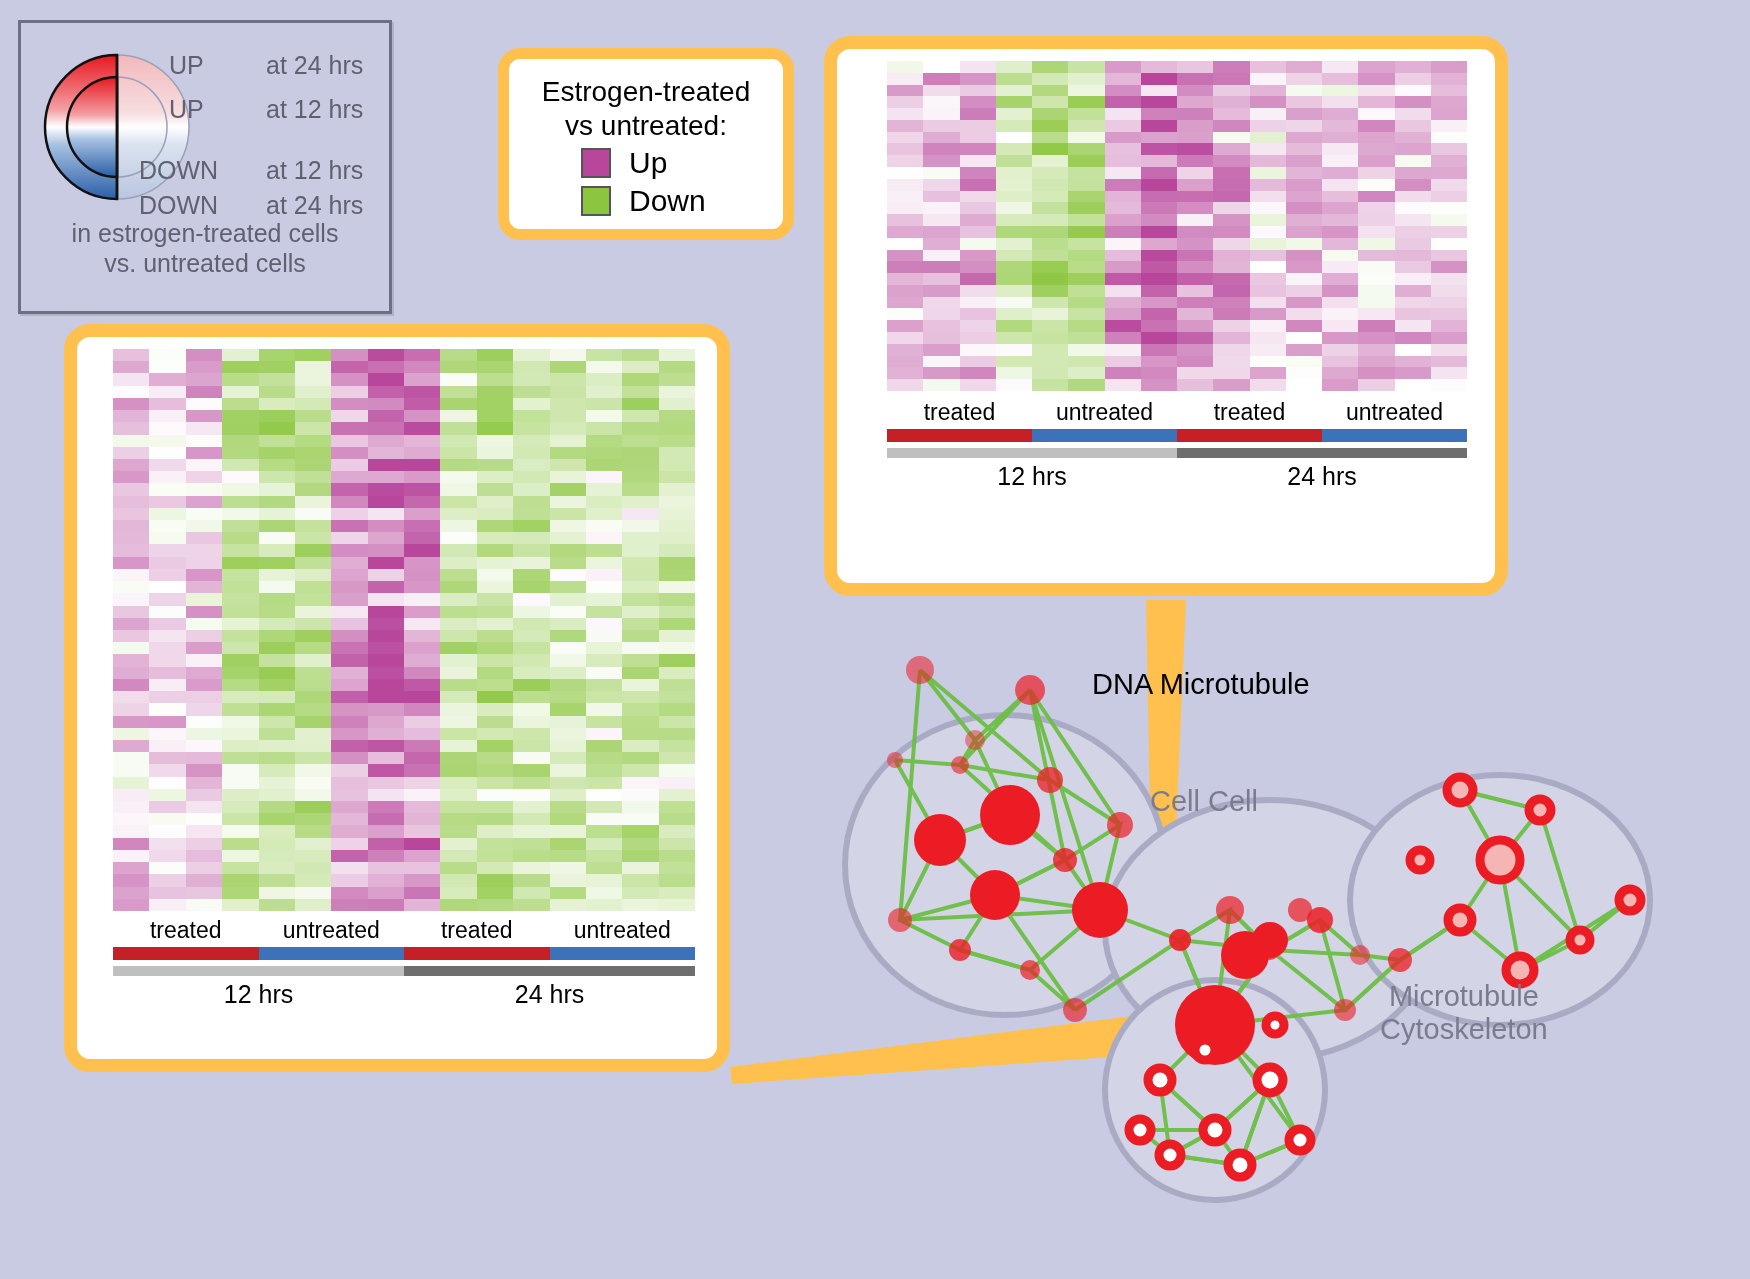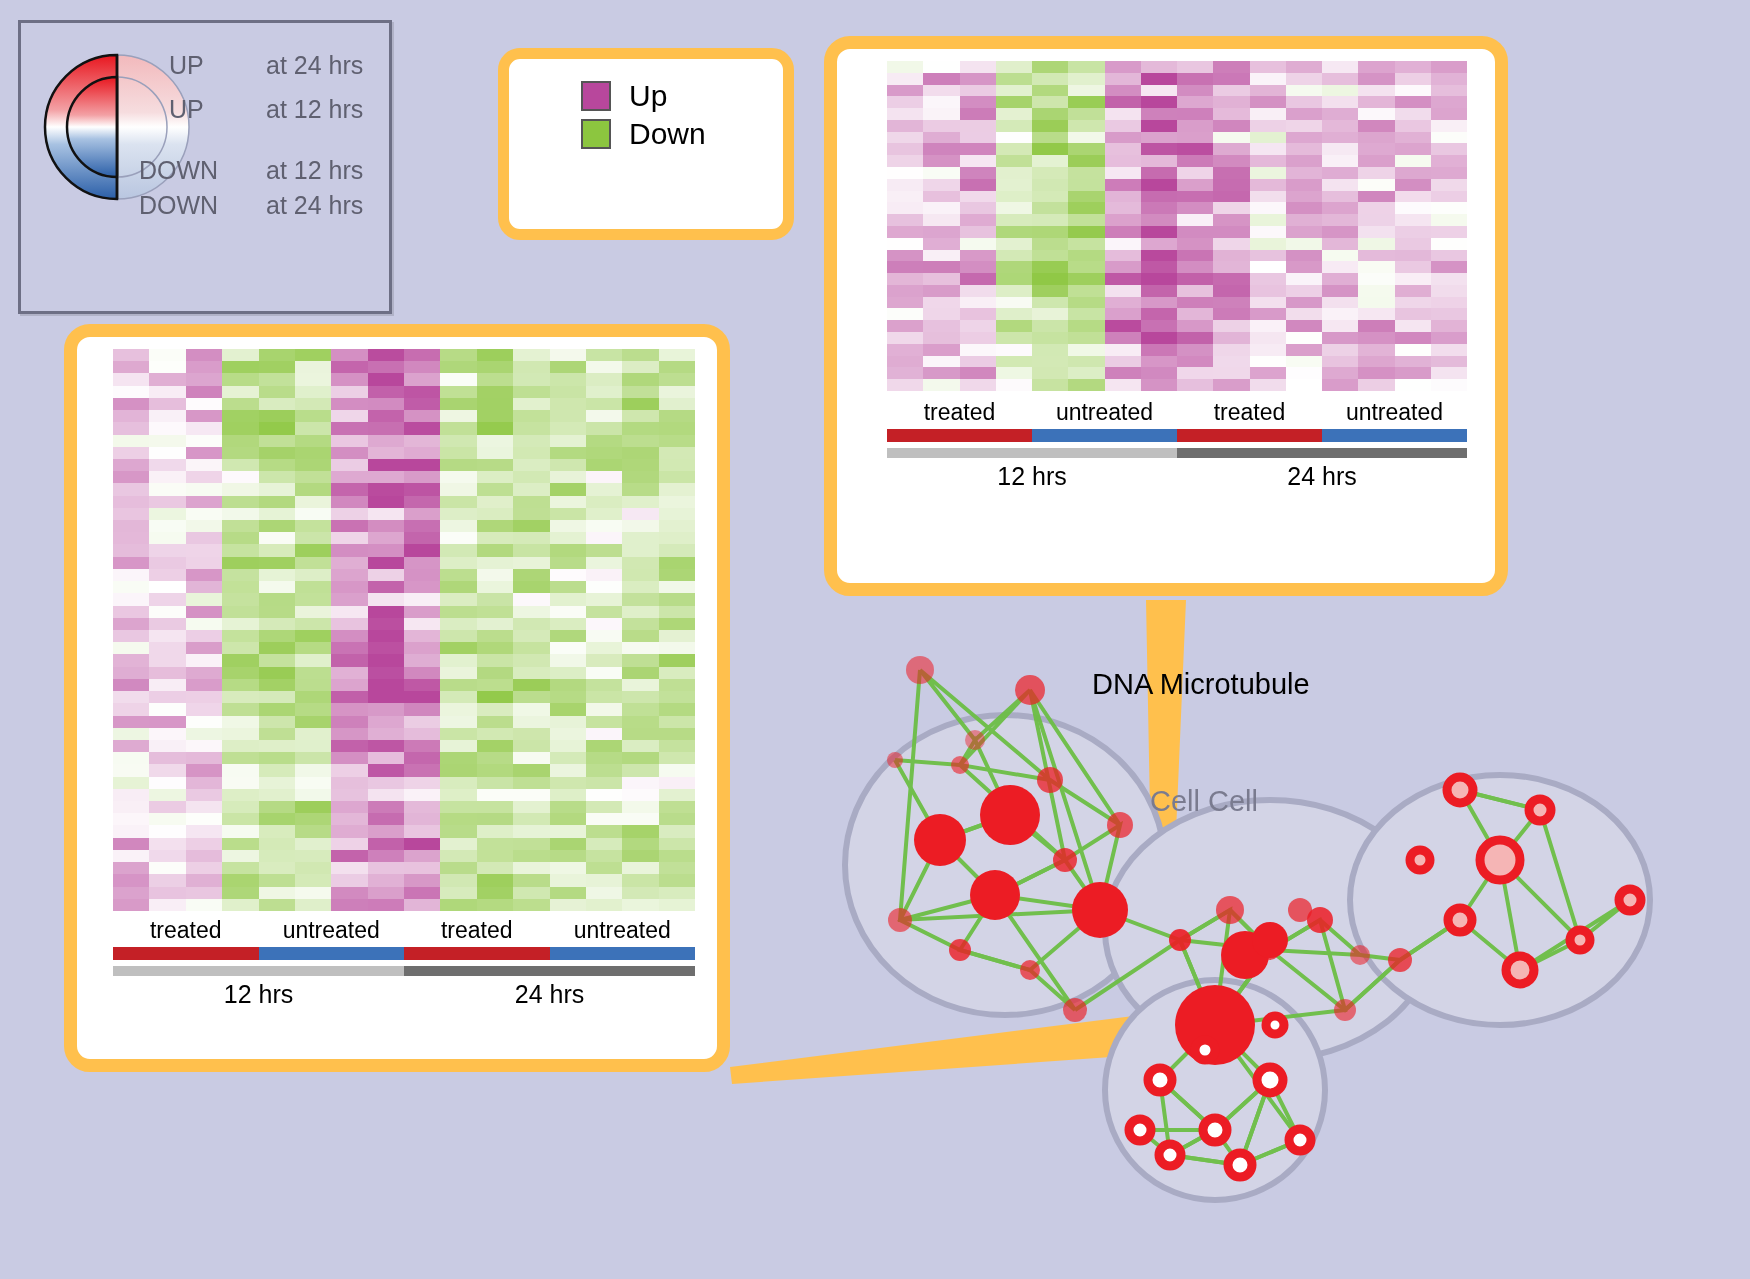--- a/index.html
+++ b/index.html
@@ -106,24 +106,32 @@
     <span>at 12 hrs</span>
   </div>
 
   <div class="leg-row leg-text" style="left:118px;top:168px;">
     <span>DOWN</span>
   </div>
   <div class="leg-row leg-text" style="left:245px;top:168px;">
     <span>at 24 hrs</span>
   </div>
 
+  <div id="legend-footer">
+    <div>in estrogen-treated cells</div>
+    <div>vs. untreated cells</div>
+  </div>
 </div>
 
 <div class="abs" id="estrogen-legend">
   <div class="inner">
+    <div class="est-title">
+      <div>Estrogen-treated</div>
+      <div>vs untreated:</div>
+    </div>
     <div class="est-item">
       <span class="swatch" id="sw-up" style="background: rgb(184, 71, 156);"></span>
       <span>Up</span>
     </div>
     <div class="est-item">
       <span class="swatch" id="sw-down" style="background: rgb(140, 198, 63);"></span>
       <span>Down</span>
     </div>
   </div>
 </div>
@@ -219,20 +227,24 @@
         <circle cx="340" cy="520" r="11"></circle>
         <circle cx="500" cy="530" r="11"></circle>
         <circle cx="405" cy="440" r="10"></circle>
         <circle cx="475" cy="415" r="9"></circle>
       </g>
     </g>
   </svg>
 
   <div class="netlabel" style="left:292px;top:58px;font-size:29px;color:#000;">DNA Microtubule</div>
   <div class="netlabel" style="left:350px;top:175px;font-size:29px;color:#7a7b8f;">Cell Cell</div>
+  <div class="netlabel" style="left:580px;top:370px;font-size:29px;color:#7a7b8f;line-height:1.15;text-align:center;">
+    <div>Microtubule</div>
+    <div>Cytoskeleton</div>
+  </div>
 </div>
 
 <div class="abs panel" id="panel-rep" style="left:824px;top:36px;width:684px;height:560px;">
   <div id="hm-rep" class="hm" style="margin: 12px 28px 0px 50px; height: 330px; grid-template-columns: repeat(16, 1fr); grid-template-rows: repeat(28, 1fr);">
       <div style="background: rgb(241, 248, 232);"></div>
       <div style="background: rgb(254, 255, 254);"></div>
       <div style="background: rgb(244, 227, 240);"></div>
       <div style="background: rgb(224, 239, 203);"></div>
       <div style="background: rgb(173, 214, 118);"></div>
       <div style="background: rgb(200, 228, 164);"></div>

